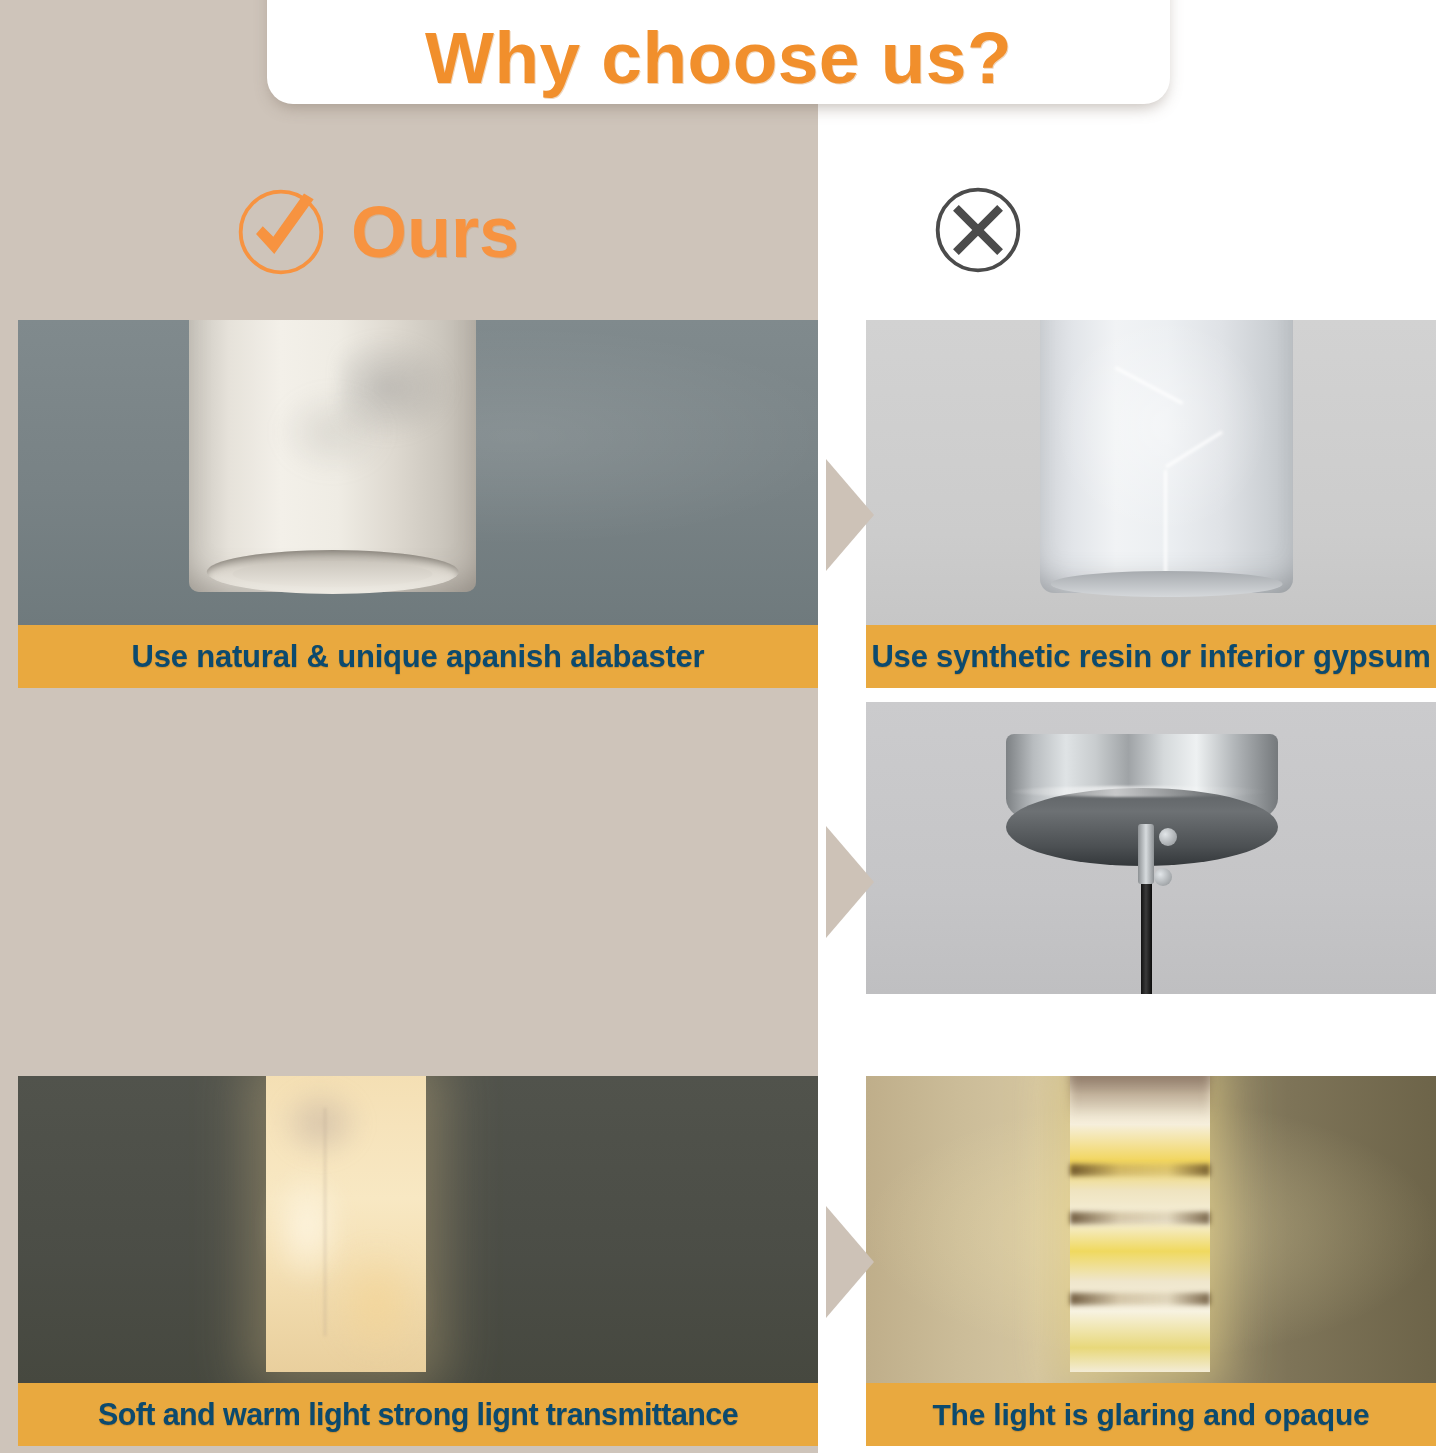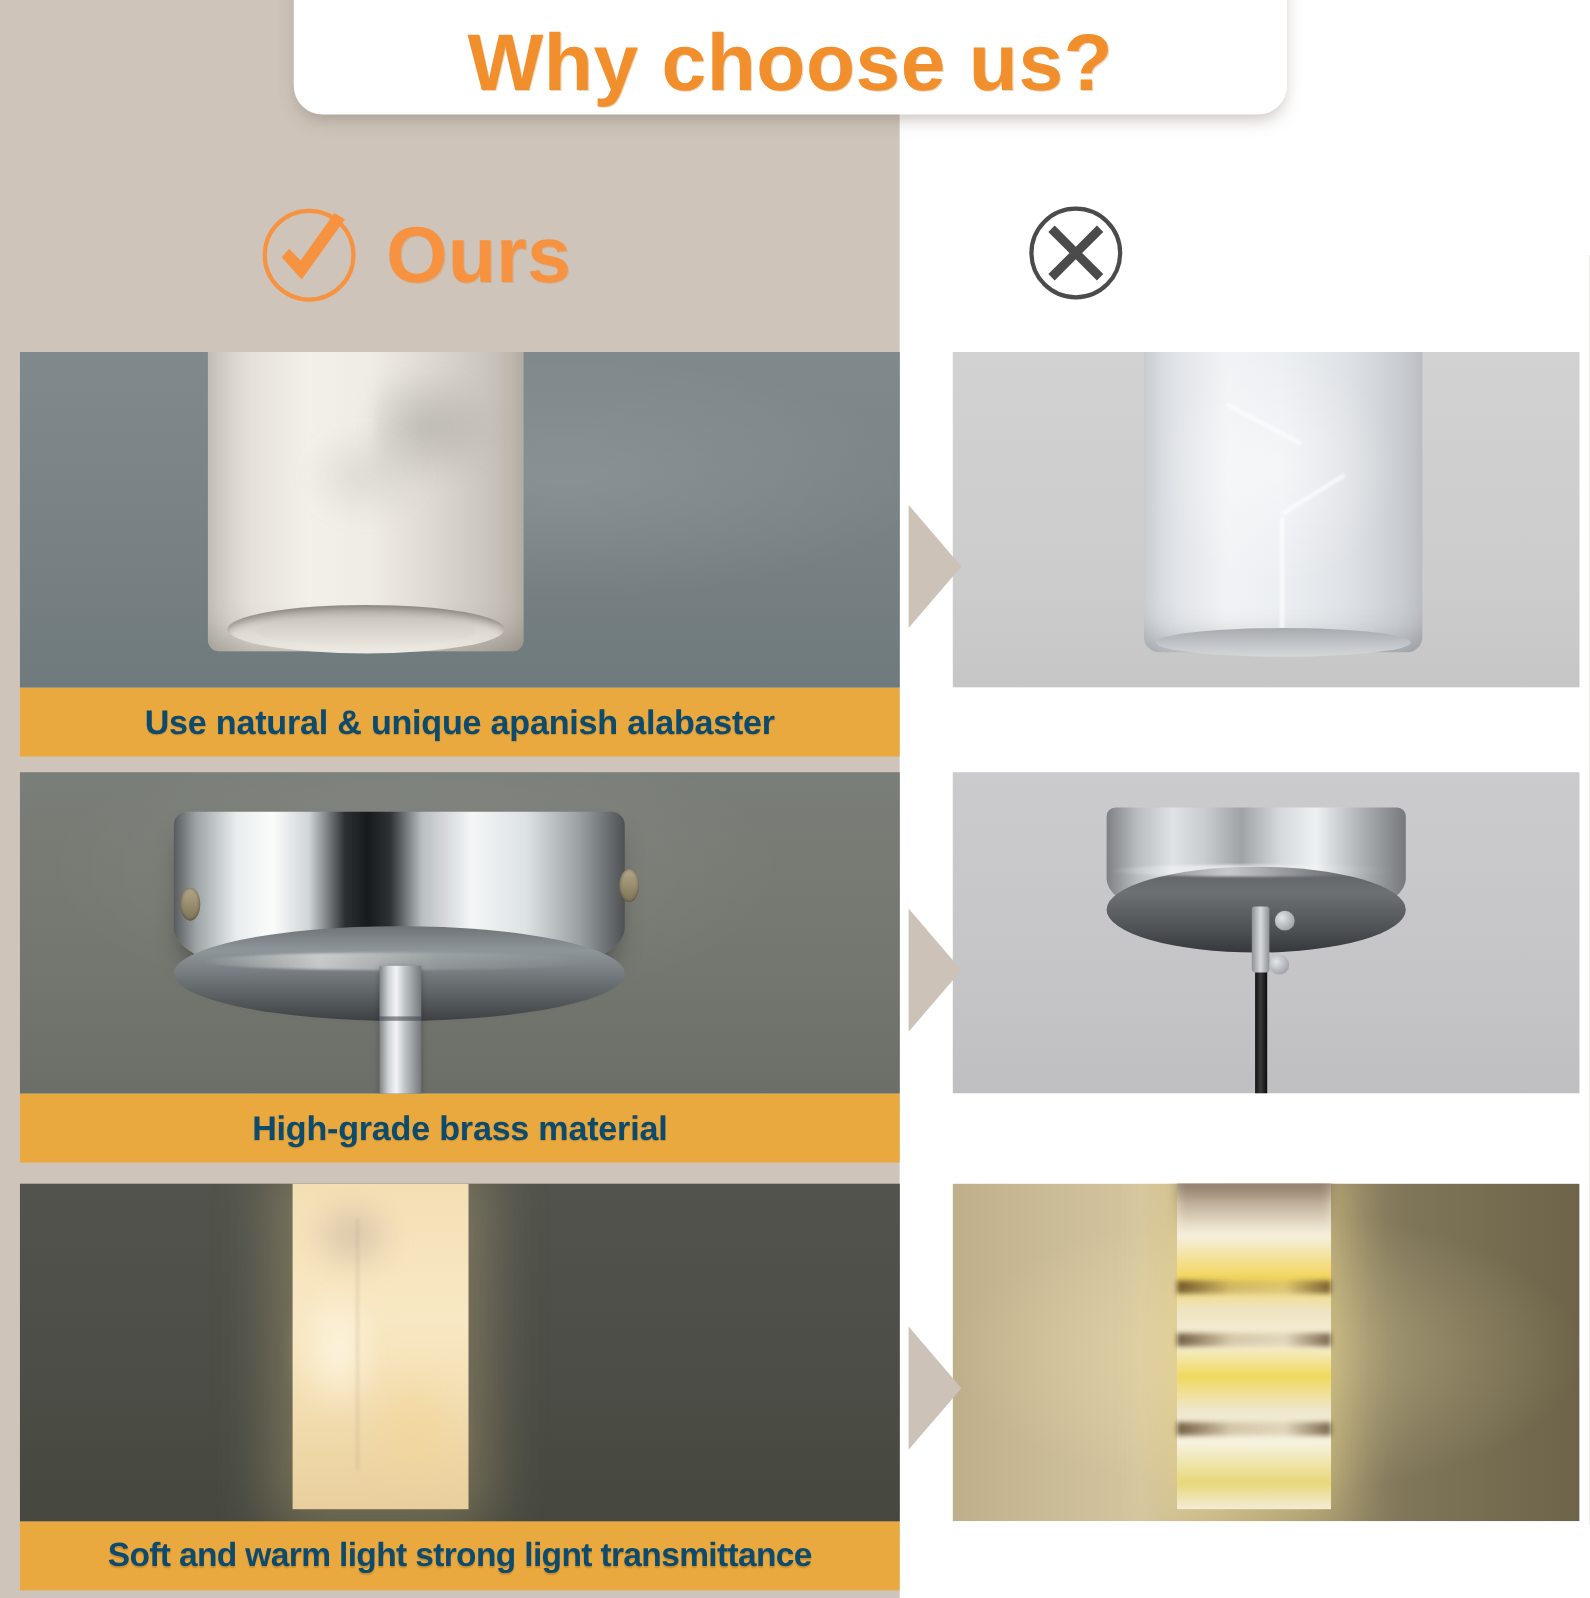--- a/index.html
+++ b/index.html
@@ -389,40 +389,27 @@
       <div class="photo p-alab-syn">
         <div class="wall"></div>
         <div class="cyl">
           <div class="haze"></div>
           <div class="vein1"></div>
           <div class="vein2"></div>
           <div class="vein3"></div>
           <div class="base"></div>
         </div>
       </div>
+      <div class="caption">Use synthetic resin or inferior gypsum</div>
     </div>
 
   </div>
 
   <div class="row row2">
 
-    <div class="card card-l r2">
-      <div class="photo p-chrome">
-        <div class="wall"></div>
-        <div class="canopy">
-          <div class="cap-bot"></div>
-          <div class="band"></div>
-        </div>
-        <div class="screw screw-l"></div>
-        <div class="screw screw-r"></div>
-        <div class="rod"></div>
-        <div class="rod-joint"></div>
-      </div>
-      <div class="caption">High-grade brass material</div>
-    </div>
 
     <div class="card card-r r2">
       <div class="photo p-steel">
         <div class="wall"></div>
         <div class="canopy">
           <div class="cap-bot"></div>
           <div class="edge"></div>
         </div>
         <div class="cord"></div>
         <div class="clamp"></div>
@@ -452,20 +439,21 @@
       <div class="photo p-glare">
         <div class="wall"></div>
         <div class="gglow"></div>
         <div class="panel">
           <div class="gtop"></div>
           <div class="gv1"></div>
           <div class="gv2"></div>
           <div class="gv3"></div>
         </div>
       </div>
+      <div class="caption">The light is glaring and opaque</div>
     </div>
 
   </div>
 
   <div class="arrow arrow-1"></div>
   <div class="arrow arrow-2"></div>
   <div class="arrow arrow-3"></div>
 
 </div>
 

